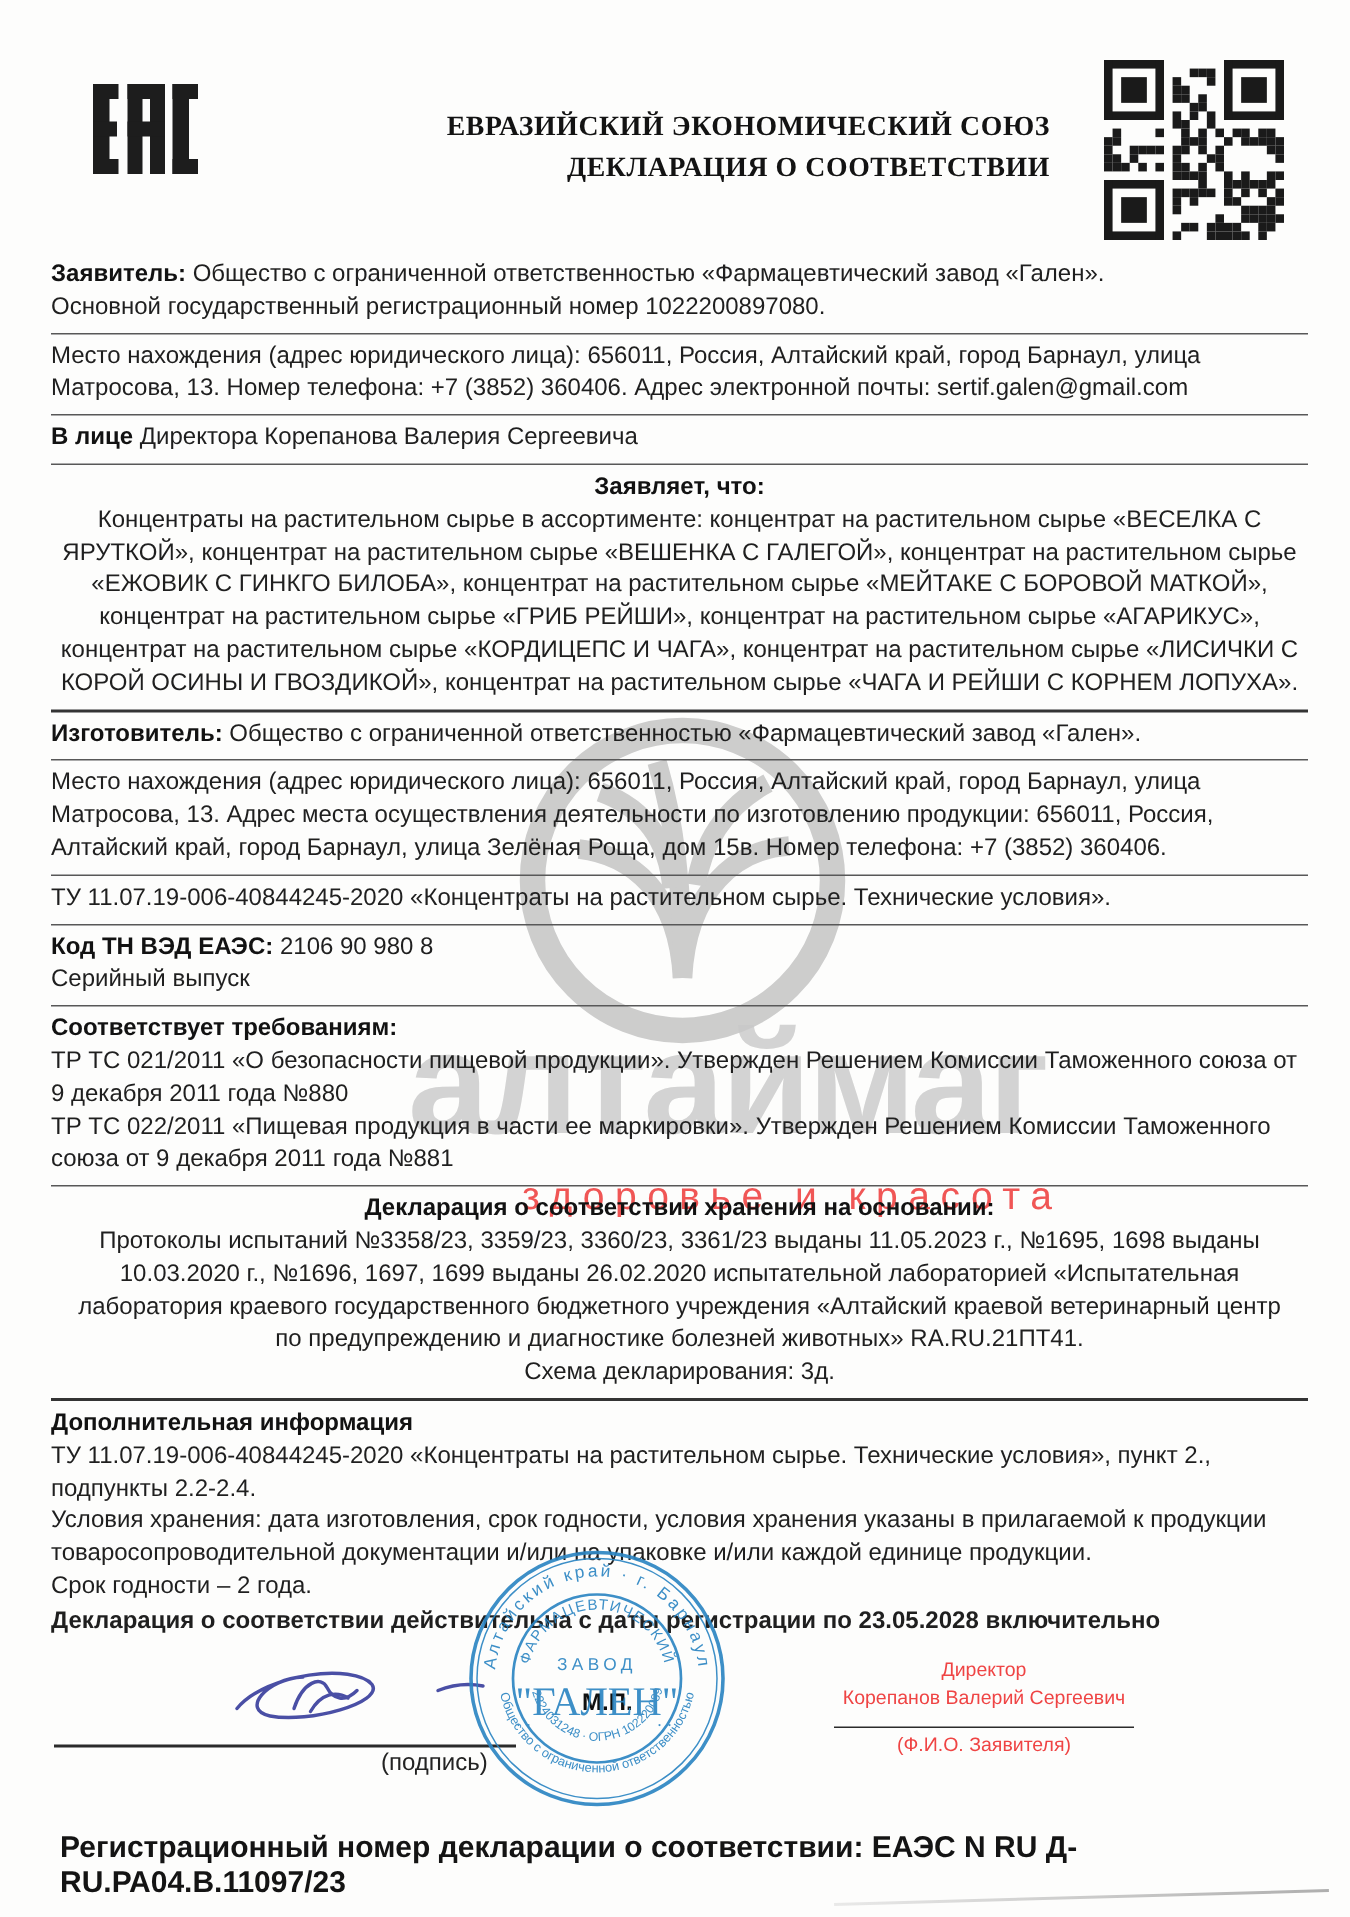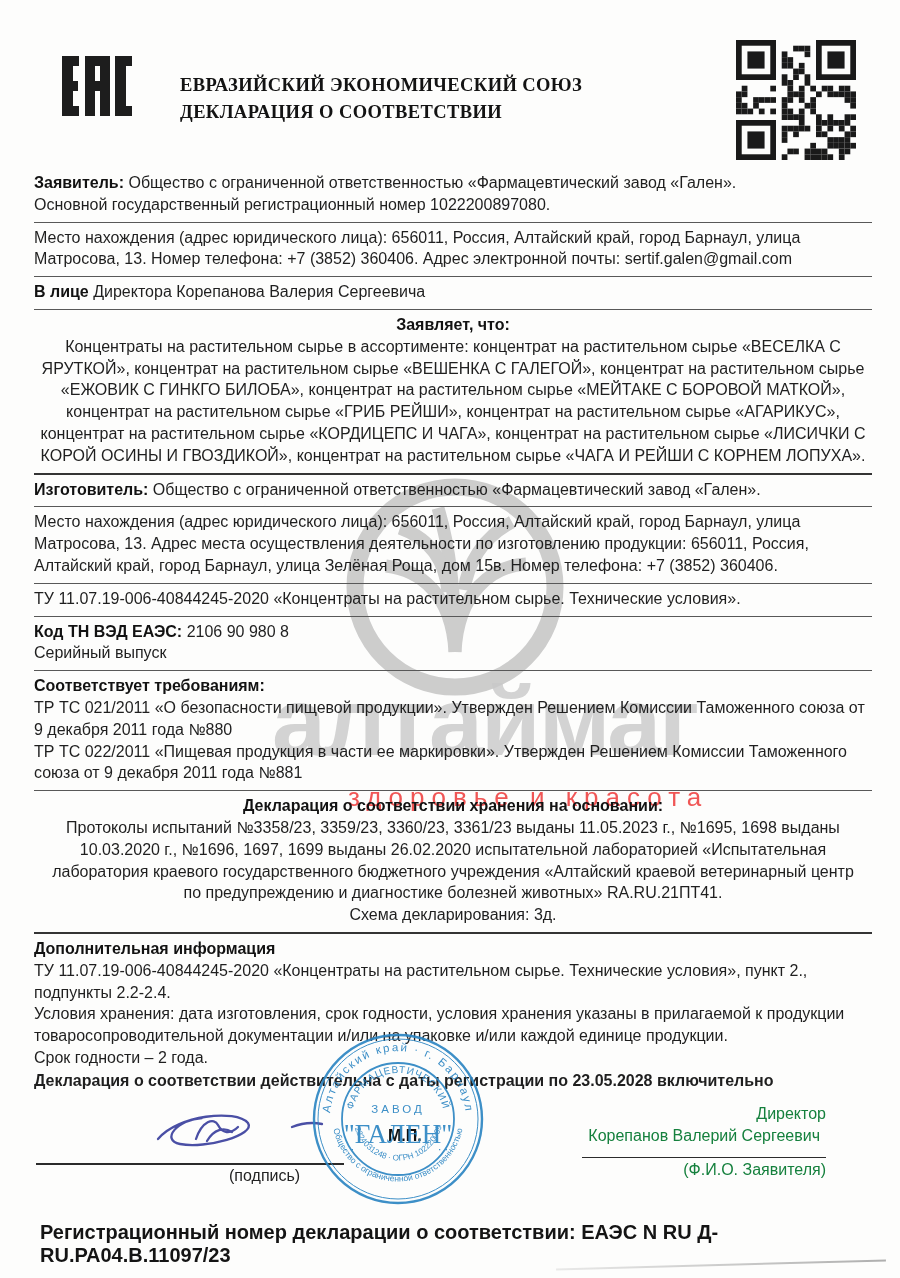--- a/index.html
+++ b/index.html
@@ -8,42 +8,42 @@
 
   
   .wm{position:absolute;z-index:0;}
   .wm-brand{left:272px;top:666px;font-size:97px;font-weight:bold;color:#c9c9c9;letter-spacing:-2px;opacity:.8;}
   .wm-tagline{left:348px;top:782px;font-size:26px;color:#ef4444;letter-spacing:7px;opacity:.9;}
   .wm-logo{left:342px;top:474px;}
 
   
   .header{position:relative;z-index:1;height:168px;}
   .eac{position:absolute;left:62px;top:56px;}
-  .title{position:absolute;left:180px;right:200px;top:72px;text-align:left;
+  .title{position:absolute;left:180px;right:200px;top:72px;text-align:right;
          font-family:"Liberation Serif",serif;font-weight:bold;font-size:18.5px;line-height:27px;
          color:#131313;letter-spacing:.4px;}
   .qr{position:absolute;right:44px;top:40px;}
 
   
   .doc{position:relative;z-index:1;margin:0 28px 0 34px;color:#1f1f1f;font-size:16px;line-height:21.8px;}
   .sec{padding:4px 0 6px;border-bottom:1.6px solid #585858;}
   .sec.thick{border-bottom:2px solid #343434;text-align:center;}
   .sec.last{border-bottom:none;}
   p{margin:0;}
   .t{white-space:pre-line;}
   b{color:#121212;}
   .validity{font-weight:bold;margin-top:1px;}
 
   
   .sig-row{position:relative;z-index:1;height:104px;margin:6px 28px 0 34px;}
   .sig-line{position:absolute;left:2px;top:60px;width:308px;border-top:2px solid #2b2b2b;}
-  .sig-caption{position:absolute;left:195px;top:64px;font-size:16px;color:#232323;}
+  .sig-caption{position:absolute;left:220px;top:64px;font-size:16px;color:#232323;}
   .mp{position:absolute;left:334px;top:24px;font-weight:bold;color:#101010;font-size:16px;margin-left:20px;}
   .sig-ink{position:absolute;left:110px;top:2px;}
-  .right-col{position:absolute;left:452px;top:2px;width:340px;text-align:right;font-size:16px;color:#15803d;}
+  .right-col{position:absolute;left:452px;top:2px;width:340px;text-align:center;font-size:13px;color:#ef4444;}
   .right-col .name{display:inline-block;border-bottom:1.4px solid #2b2b2b;padding:0 6px 12px;margin-top:4px;}
   .right-col .fio{margin-top:3px;}
   .stamp{position:absolute;left:276px;top:-72px;opacity:.92;}
 
   
   .footer{position:relative;z-index:1;margin:0 28px 0 40px;color:#141414;}
   .footer p{font-weight:bold;font-size:20px;}
   .f1{margin-top:14px;}
 
   .artifact{position:absolute;z-index:1;left:556px;bottom:12px;width:330px;height:2px;

